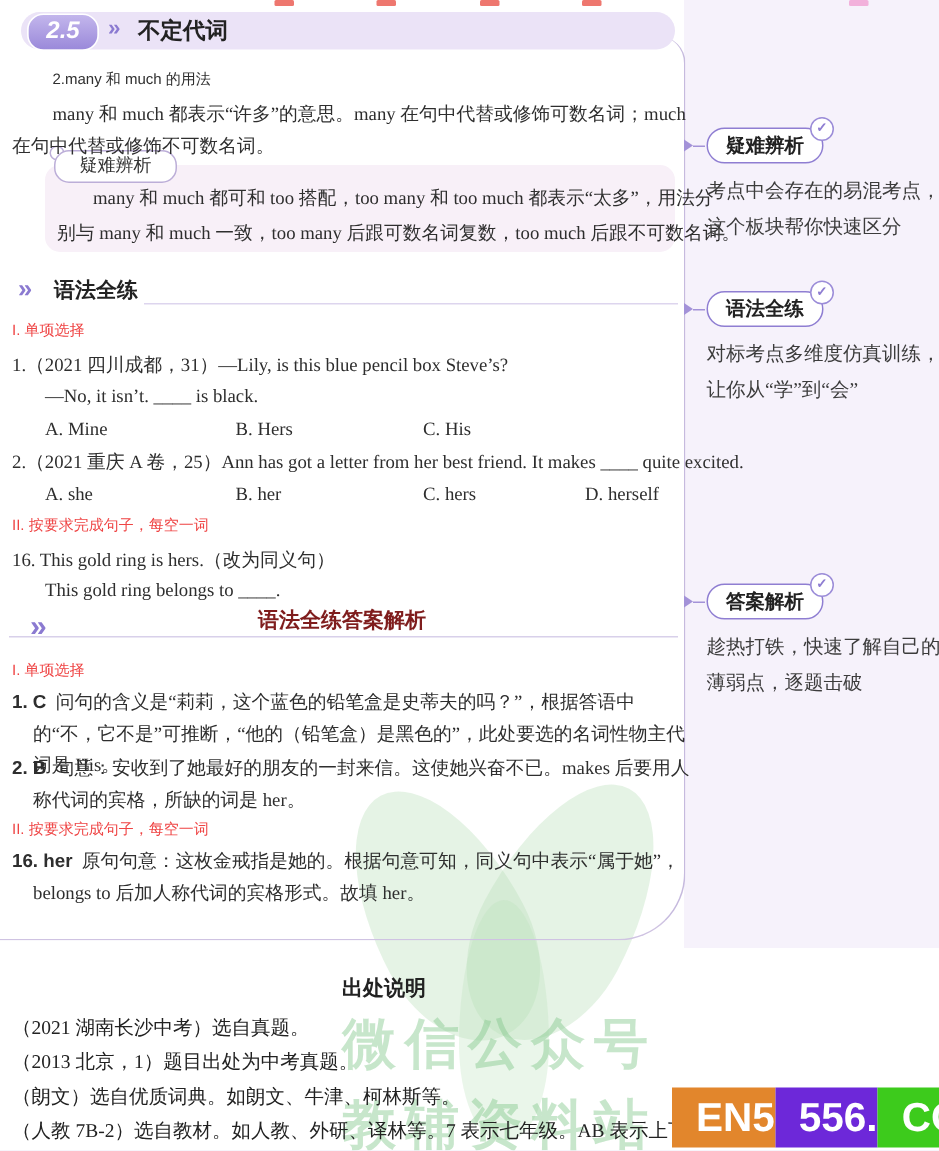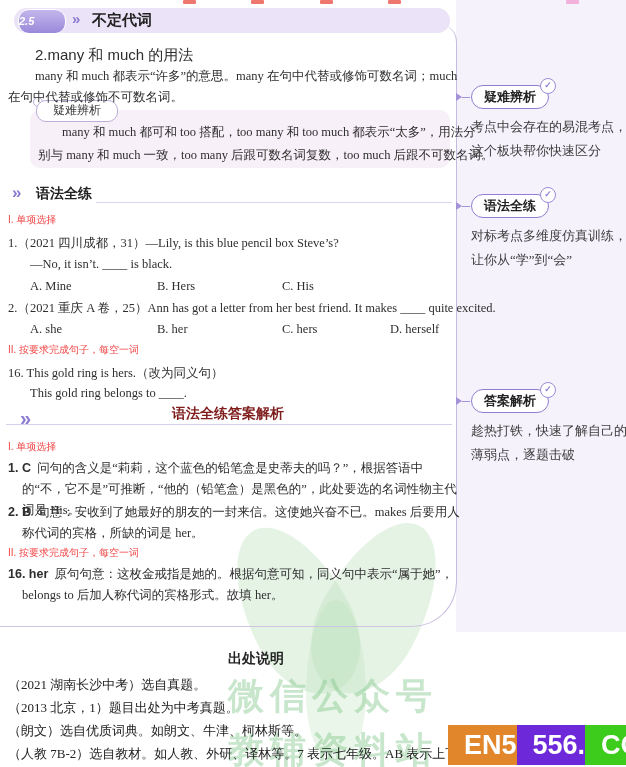--- a/index.html
+++ b/index.html
@@ -12,26 +12,26 @@
   
   .right-strip{left:456px;top:0;width:170px;height:632px;background:#f6f2fb;}
 
   
   .crop-mark{position:absolute;top:0;height:4px;width:13px;background:#e8493f;opacity:.75;border-radius:1px;}
 
   
   .header-bar{left:14px;top:8px;width:436px;height:25px;background:#ebe3f7;border-radius:13px;}
   .header-badge{left:18px;top:9px;width:46px;height:23px;border-radius:11px;
     background:linear-gradient(180deg,#c3b6ec,#9a89da);border:1px solid #fff;
-    color:#fff;font-weight:bold;font-size:11px;line-height:22px;font-style:italic;}
+    color:#fff;font-weight:bold;font-size:16px;text-align:center;line-height:22px;font-style:italic;}
   .header-sep{left:72px;top:10px;color:#8b7ad1;font-weight:bold;font-size:15px;}
   .header-title{left:92px;top:11px;font-weight:bold;font-size:15px;color:#222;}
 
   
-  .intro-sub{left:35px;top:46px;font-size:15px;}
+  .intro-sub{left:35px;top:46px;font-size:10px;}
   .intro-l1{left:35px;top:68px;font-size:12.5px;}
   .intro-l2{left:8px;top:89px;font-size:12.5px;}
 
   
   .dbox{left:30px;top:110px;width:420px;height:58px;background:#f8f0f8;border-radius:10px;}
   .dbox-label{left:36px;top:100px;width:80px;height:20px;background:#fff;border:1px solid #bcaed8;
     border-radius:10px;text-align:center;font-size:12px;line-height:19px;color:#333;}
   .dbox-ring{left:33px;top:97px;width:8px;height:8px;border:1px solid #bcaed8;border-radius:50%;background:#fff;}
   .dbox-l1{left:62px;top:124px;font-size:12.5px;}
   .dbox-l2{left:38px;top:147px;font-size:12.5px;}

